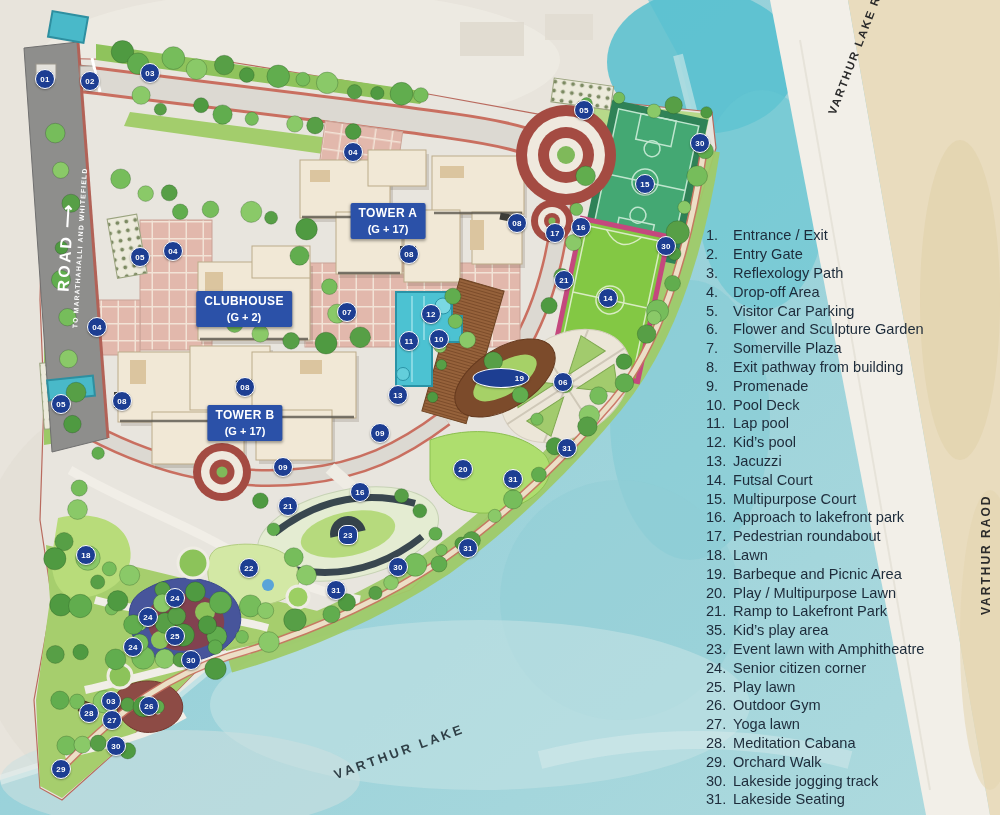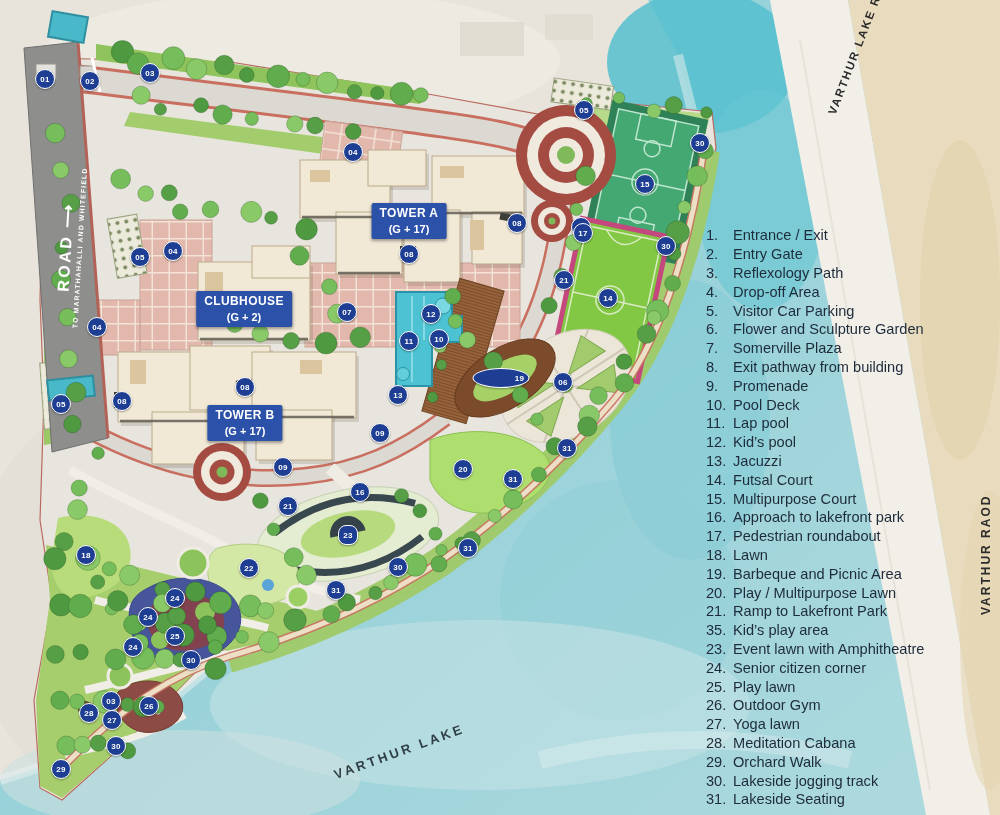--- a/index.html
+++ b/index.html
@@ -445,21 +445,21 @@
         <circle cx="162.41516882681753" cy="603.2171176605043" r="9.1285589698673" fill="#8ac968" stroke="rgba(30,70,25,.35)" stroke-width=".8"></circle>
         <circle cx="176.7482913248059" cy="616.0689121894733" r="9.051131512336724" fill="#579f46" stroke="rgba(30,70,25,.35)" stroke-width=".8"></circle>
         <circle cx="207.3987604798458" cy="624.9683828130898" r="9.172498470172286" fill="#4f9a41" stroke="rgba(30,70,25,.35)" stroke-width=".8"></circle>
         <circle cx="215.1872804227478" cy="647.1214666915621" r="7.25534366575448" fill="#61ad4e" stroke="rgba(30,70,25,.35)" stroke-width=".8"></circle>
         <circle cx="120.63723848026711" cy="178.88150304852752" r="9.942231956186879" fill="#76bd5b" stroke="rgba(30,70,25,.35)" stroke-width=".8"></circle>
         <circle cx="145.65690182693288" cy="193.57710218855937" r="7.815427268104394" fill="#8ac968" stroke="rgba(30,70,25,.35)" stroke-width=".8"></circle>
         <circle cx="169.2630950286548" cy="192.8385198295873" r="8.02171269436658" fill="#579f46" stroke="rgba(30,70,25,.35)" stroke-width=".8"></circle>
       </g>
   </svg>
 
-  <div class="bldg-label" style="left:409px;top:221px">
+  <div class="bldg-label" style="left:388px;top:221px">
     <div class="l1">TOWER A</div>
     <div class="l2">(G + 17)</div>
   </div>
   <div class="bldg-label" style="left:244px;top:309px">
     <div class="l1">CLUBHOUSE</div>
     <div class="l2">(G + 2)</div>
   </div>
   <div class="bldg-label" style="left:245px;top:423px">
     <div class="l1">TOWER B</div>
     <div class="l2">(G + 17)</div>
@@ -493,21 +493,21 @@
       <div class="marker" style="left: 380px; top: 433px;">09</div>
       <div class="marker" style="left: 283px; top: 467px;">09</div>
       <div class="marker" style="left: 439px; top: 339px;">10</div>
       <div class="marker" style="left: 409px; top: 341px;">11</div>
       <div class="marker" style="left: 431px; top: 314px;">12</div>
       <div class="marker" style="left: 398px; top: 379px; margin-top: 16px;">13</div>
       <div class="marker" style="left: 608px; top: 298px;">14</div>
       <div class="marker" style="left: 645px; top: 184px;">15</div>
       <div class="marker" style="left: 581px; top: 227px;">16</div>
       <div class="marker" style="left: 360px; top: 492px;">16</div>
-      <div class="marker" style="left: 555px; top: 233px; margin-left: 28px;">17</div>
+      <div class="marker" style="left: 555px; top: 233px;">17</div>
       <div class="marker" style="left: 86px; top: 555px;">18</div>
       <div class="marker" style="left: 501px; top: 378px; padding-left: 37px;">19</div>
       <div class="marker" style="left: 463px; top: 469px;">20</div>
       <div class="marker" style="left: 564px; top: 280px;">21</div>
       <div class="marker" style="left: 288px; top: 506px;">21</div>
       <div class="marker" style="left: 249px; top: 568px;">22</div>
       <div class="marker" style="left: 348px; top: 535px; border-radius: 8px;">23</div>
       <div class="marker" style="left: 175px; top: 598px;">24</div>
       <div class="marker" style="left: 148px; top: 617px;">24</div>
       <div class="marker" style="left: 133px; top: 647px;">24</div>

